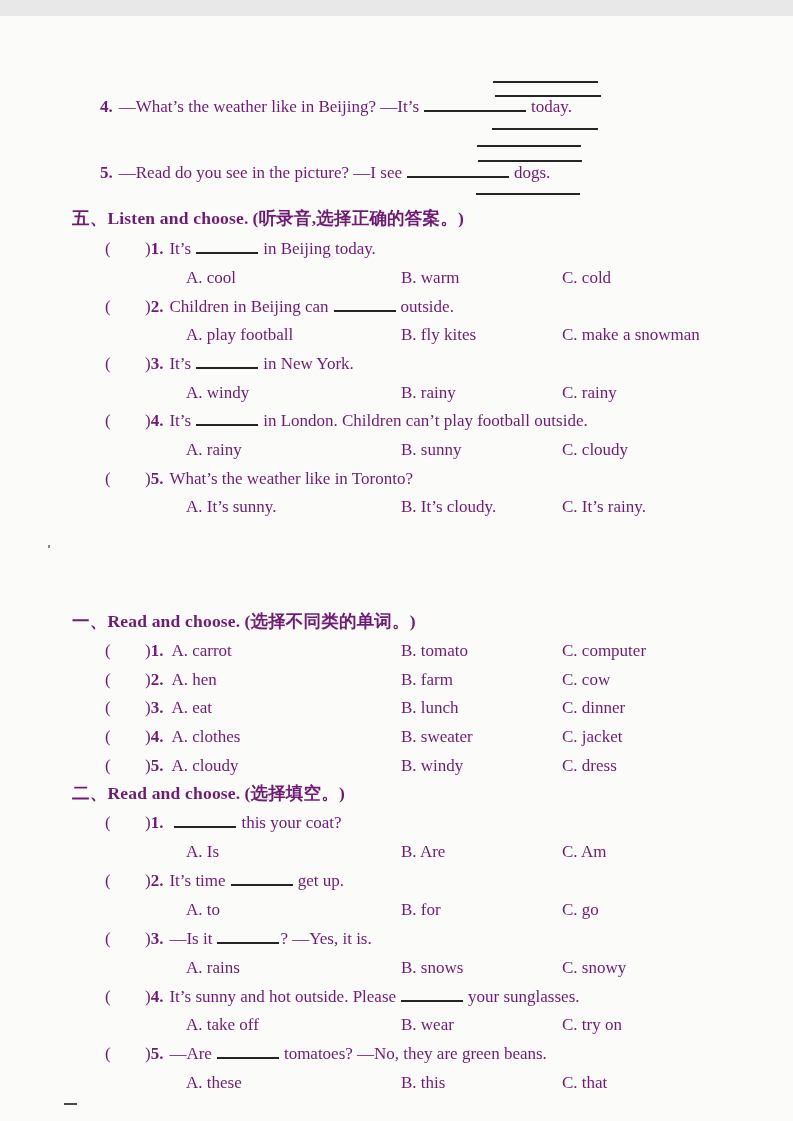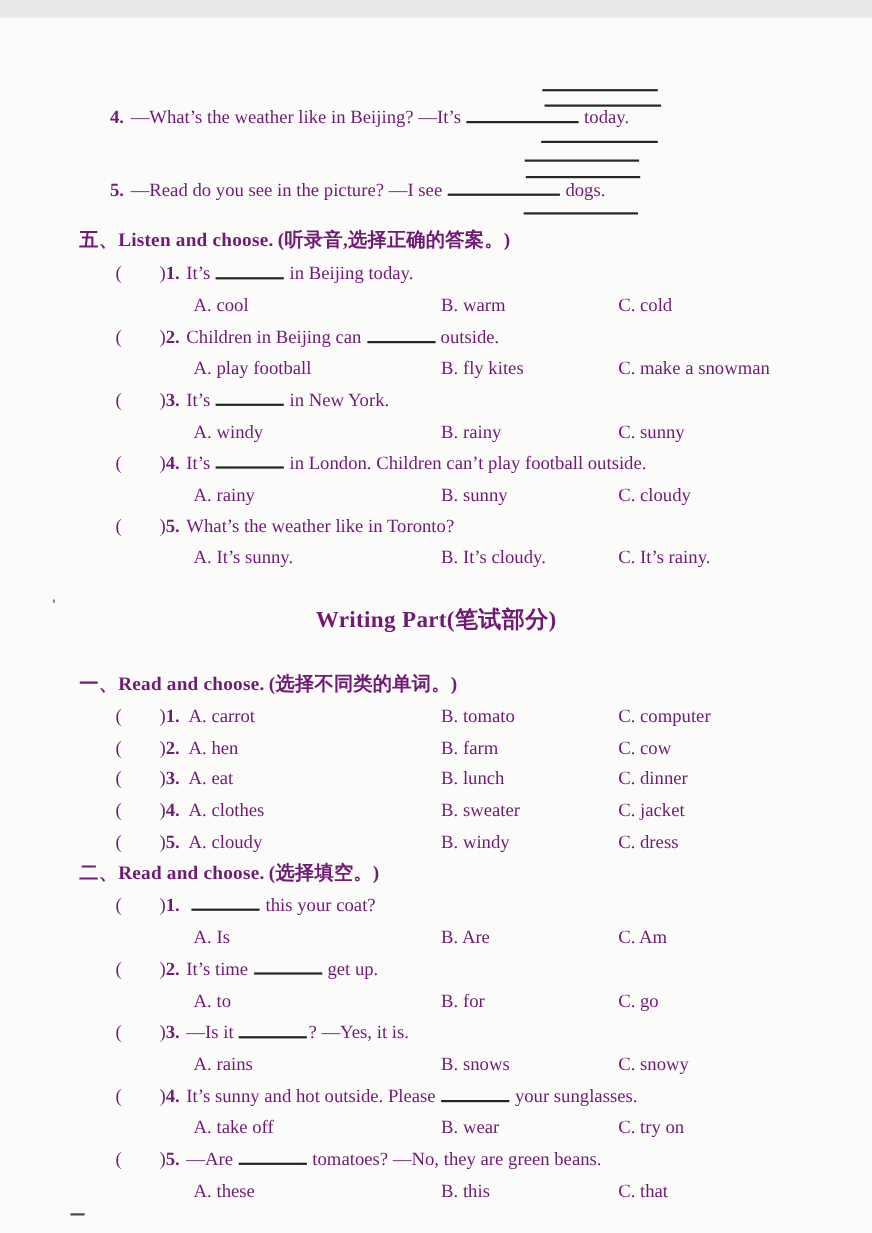--- a/index.html
+++ b/index.html
@@ -17,21 +17,21 @@
   .hdr{font-weight:bold;font-size:17.5px;letter-spacing:0.2px;}
   .hdr .sub{margin-left:4px;}
   .center-hdr{
     position:absolute;left:0;width:100%;
     text-align:center;font-weight:bold;font-size:21px;
     letter-spacing:0.3px;
   }
   .paren-open{position:absolute;left:105px;top:0;}
   .qbody{position:absolute;left:145px;top:0;white-space:nowrap;}
   .qn{font-weight:bold;margin-right:6px;}
-  .optA{position:absolute;left:176px;}
+  .optA{position:absolute;left:186px;}
   .optAflow{margin-left:2px;}
   .optB{position:absolute;left:401px;}
   .optC{position:absolute;left:562px;}
   .blank{
     display:inline-block;width:62px;height:13px;
     border-bottom:2px solid #242424;
     margin:0 5px;
   }
   .blank-lg{width:102px;}
   .blank-tight{margin-right:1px;}
@@ -83,21 +83,21 @@
     <span class="optC">C. make a snowman</span>
   </div>
 
   <div class="row" style="top:337px;left:0;right:0;">
     <span class="paren-open">(</span>
     <span class="qbody"><span>)</span><span class="qn">3.</span><span>It’s</span><span class="blank"></span><span>in New York.</span></span>
   </div>
   <div class="row" style="top:366px;left:0;right:0;">
     <span class="optA">A. windy</span>
     <span class="optB">B. rainy</span>
-    <span class="optC">C. sunny</span>
+    <span class="optC">C. rainy</span>
   </div>
 
   <div class="row" style="top:394px;left:0;right:0;">
     <span class="paren-open">(</span>
     <span class="qbody"><span>)</span><span class="qn">4.</span><span>It’s</span><span class="blank"></span><span>in London. Children can’t play football outside.</span></span>
   </div>
   <div class="row" style="top:423px;left:0;right:0;">
     <span class="optA">A. rainy</span>
     <span class="optB">B. sunny</span>
     <span class="optC">C. cloudy</span>
@@ -108,21 +108,20 @@
     <span class="qbody"><span>)</span><span class="qn">5.</span><span>What’s the weather like in Toronto?</span></span>
   </div>
   <div class="row" style="top:480px;left:0;right:0;">
     <span class="optA">A. It’s sunny.</span>
     <span class="optB">B. It’s cloudy.</span>
     <span class="optC">C. It’s rainy.</span>
   </div>
 
   <div class="speck" style="top:529px;left:48px;"></div>
 
-  <div class="center-hdr" style="top:533px;">Writing Part(笔试部分)</div>
 
   <div class="row hdr" style="top:595px;left:72px;">
     <span>一、</span><span>Read and choose.</span><span class="sub">(选择不同类的单词。)</span>
   </div>
 
   <div class="row" style="top:624px;left:0;right:0;">
     <span class="paren-open">(</span>
     <span class="qbody"><span>)</span><span class="qn">1.</span><span class="optAflow">A. carrot</span></span>
     <span class="optB">B. tomato</span>
     <span class="optC">C. computer</span>

